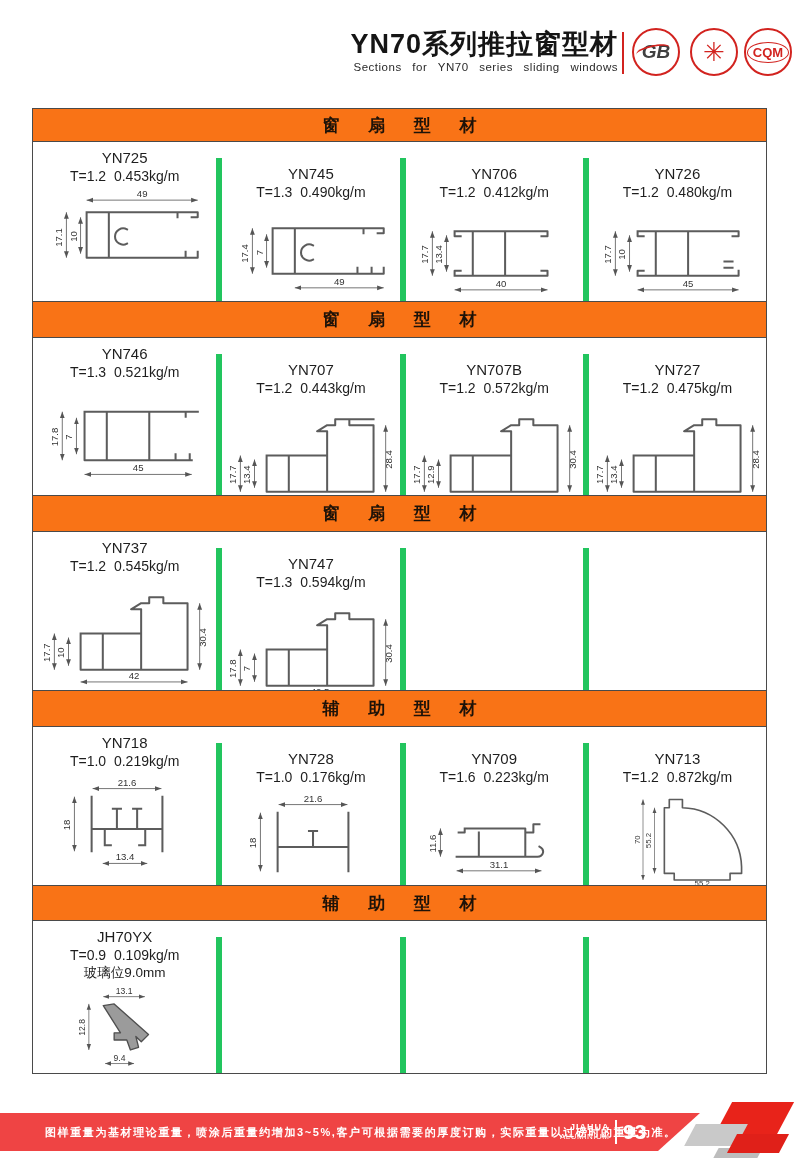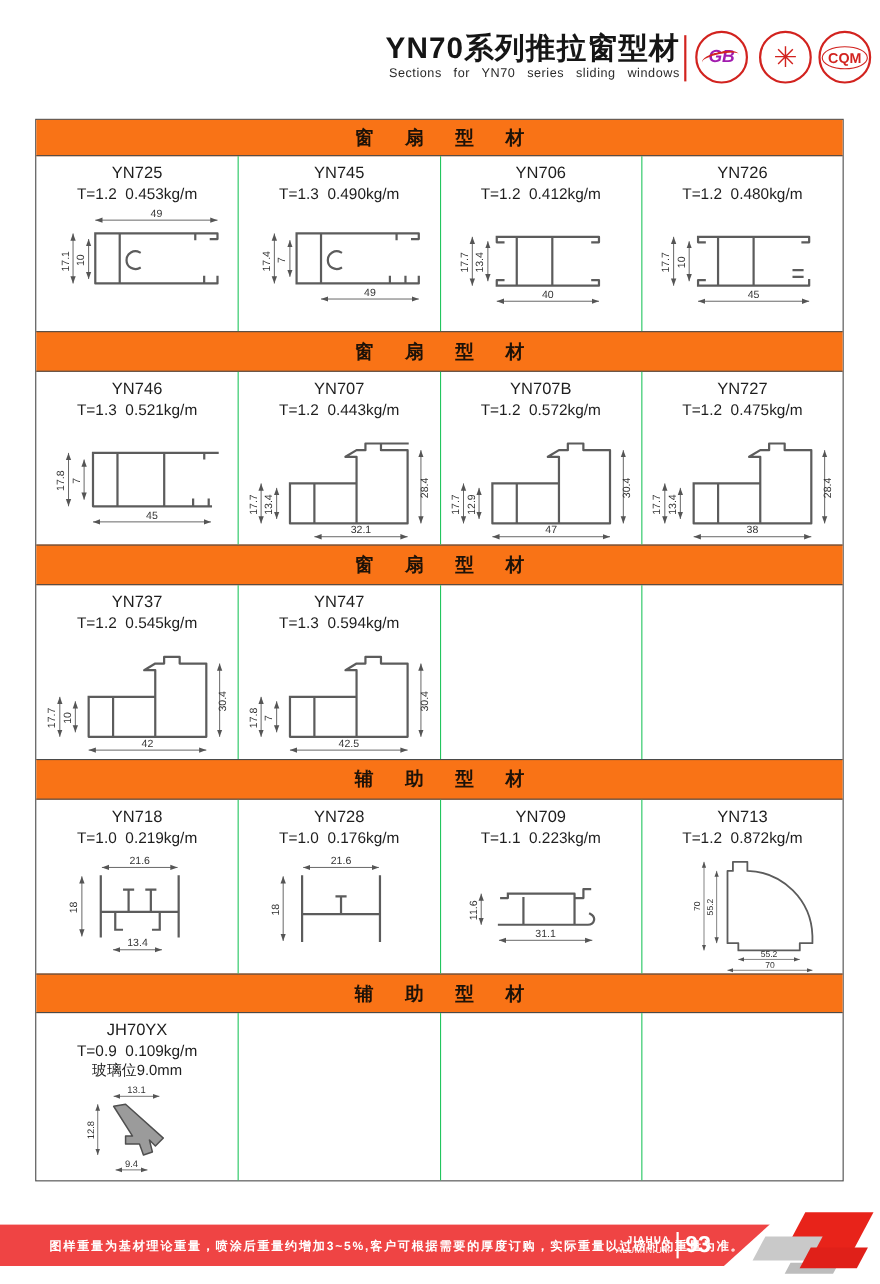--- a/index.html
+++ b/index.html
@@ -8,36 +8,36 @@
     font-family:"Liberation Sans", sans-serif;color:#222;overflow:hidden;
   }
   
   .hdr-title-block{position:absolute;top:30px;right:182px;text-align:right;}
   .hdr-title{font-size:27px;font-weight:bold;color:#151515;letter-spacing:1px;line-height:1.05;}
   .hdr-sub{font-size:11.5px;color:#2a2a2a;letter-spacing:0.5px;word-spacing:7px;margin-top:3px;}
   .hdr-divider{position:absolute;top:32px;left:622px;width:2px;height:42px;background:#d2231f;}
   .logo{position:absolute;top:28px;width:48px;height:48px;border-radius:50%;
         display:flex;align-items:center;justify-content:center;box-sizing:border-box;}
   .logo.gb{left:632px;border:2.5px solid #d2231f;}
-  .logo.gb .gb-text{font-size:16px;font-weight:bold;font-style:italic;color:#a21caf;position:relative;}
+  .logo.gb .gb-text{font-size:19px;font-weight:bold;font-style:italic;color:#404040;position:relative;}
   .logo.gb .gb-text::before{content:"";position:absolute;left:-6px;top:4px;width:34px;height:10px;
         border-top:2px solid #d2231f;border-radius:50%;transform:rotate(-12deg);}
   .logo.seal{left:690px;border:2.5px solid #d2231f;color:#d2231f;font-size:26px;line-height:1;}
   .logo.cqm{left:744px;border:2.5px solid #d2231f;flex-direction:column;}
   .logo.cqm .cqm-text{font-size:13px;font-weight:bold;color:#d2231f;border:1.5px solid #d2231f;
         border-radius:50%;padding:3px 5px;line-height:1;}
   
   .ptable{position:absolute;left:32px;top:108px;width:735px;border:1px solid #4a4a4a;box-sizing:border-box;}
   .band{background:#f97316;border-top:1px solid #4a4a4a;border-bottom:1px solid #4a4a4a;
         display:flex;align-items:center;justify-content:center;box-sizing:border-box;}
   .band:first-child{border-top:none;}
   .band-text{font-size:17px;font-weight:bold;color:#1d1208;letter-spacing:12px;text-indent:12px;}
   .prow{display:grid;grid-template-columns:repeat(4,1fr);box-sizing:border-box;}
   .pcell{box-sizing:border-box;text-align:center;padding-top:7px;overflow:hidden;}
-  .pcell + .pcell{border-left:1px solid #22c55e;}
+  .pcell + .pcell{border-left:6px solid #22c55e;margin-top:16px;}
   .code{font-size:15px;color:#1e1e1e;line-height:1.25;}
   .spec{font-size:14px;color:#1e1e1e;white-space:pre;line-height:1.25;}
   .gnote{font-size:13.5px;color:#1e1e1e;line-height:1.3;}
   .draw{margin-top:2px;}
   
   svg .prof{fill:none;stroke:#5c5c5c;stroke-width:2;stroke-linejoin:round;stroke-linecap:square;}
   svg .proffill{fill:#9b9b9b;stroke:#4f4f4f;stroke-width:1.5;stroke-linejoin:round;}
   svg .dim{stroke:#555;stroke-width:0.8;}
   svg text{font-family:"Liberation Sans",sans-serif;font-size:9.5px;fill:#333;text-anchor:middle;}
   
@@ -272,21 +272,21 @@
       <svg class="draw" width="178" height="106" viewBox="0 0 176 104">
         <line class="dim" x1="56" y1="16" x2="124" y2="16" marker-start="url(#arr)" marker-end="url(#arr)"></line>
         <text x="90" y="13">21.6</text>
         <path class="prof" d="M55,24 V82 M125,24 V82 M55,58 H125 M90,42 V58 M86,42 H94"></path>
         <line class="dim" x1="38" y1="24" x2="38" y2="82" marker-start="url(#arr)" marker-end="url(#arr)"></line>
         <text x="34" y="54" transform="rotate(-90 34 54)">18</text>
       </svg>
     </div>
     <div class="pcell">
       <div class="code">YN709</div>
-      <div class="spec">T=1.1  0.223kg/m</div>
+      <div class="spec">T=1.6  0.223kg/m</div>
       <svg class="draw" width="178" height="101" viewBox="0 0 176 100">
         <path class="prof" d="M58,40 H118 V44 H126 V36 H132 M58,40 V44 H52 M72,44 V68 M118,44 V68 M50,68 H130 C136,68 138,61 132,58"></path>
         <line class="dim" x1="34" y1="40" x2="34" y2="68" marker-start="url(#arr)" marker-end="url(#arr)"></line>
         <text x="30" y="55" transform="rotate(-90 30 55)">11.6</text>
         <line class="dim" x1="50" y1="82" x2="134" y2="82" marker-start="url(#arr)" marker-end="url(#arr)"></line>
         <text x="92" y="79">31.1</text>
       </svg>
     </div>
     <div class="pcell">
       <div class="code">YN713</div>

